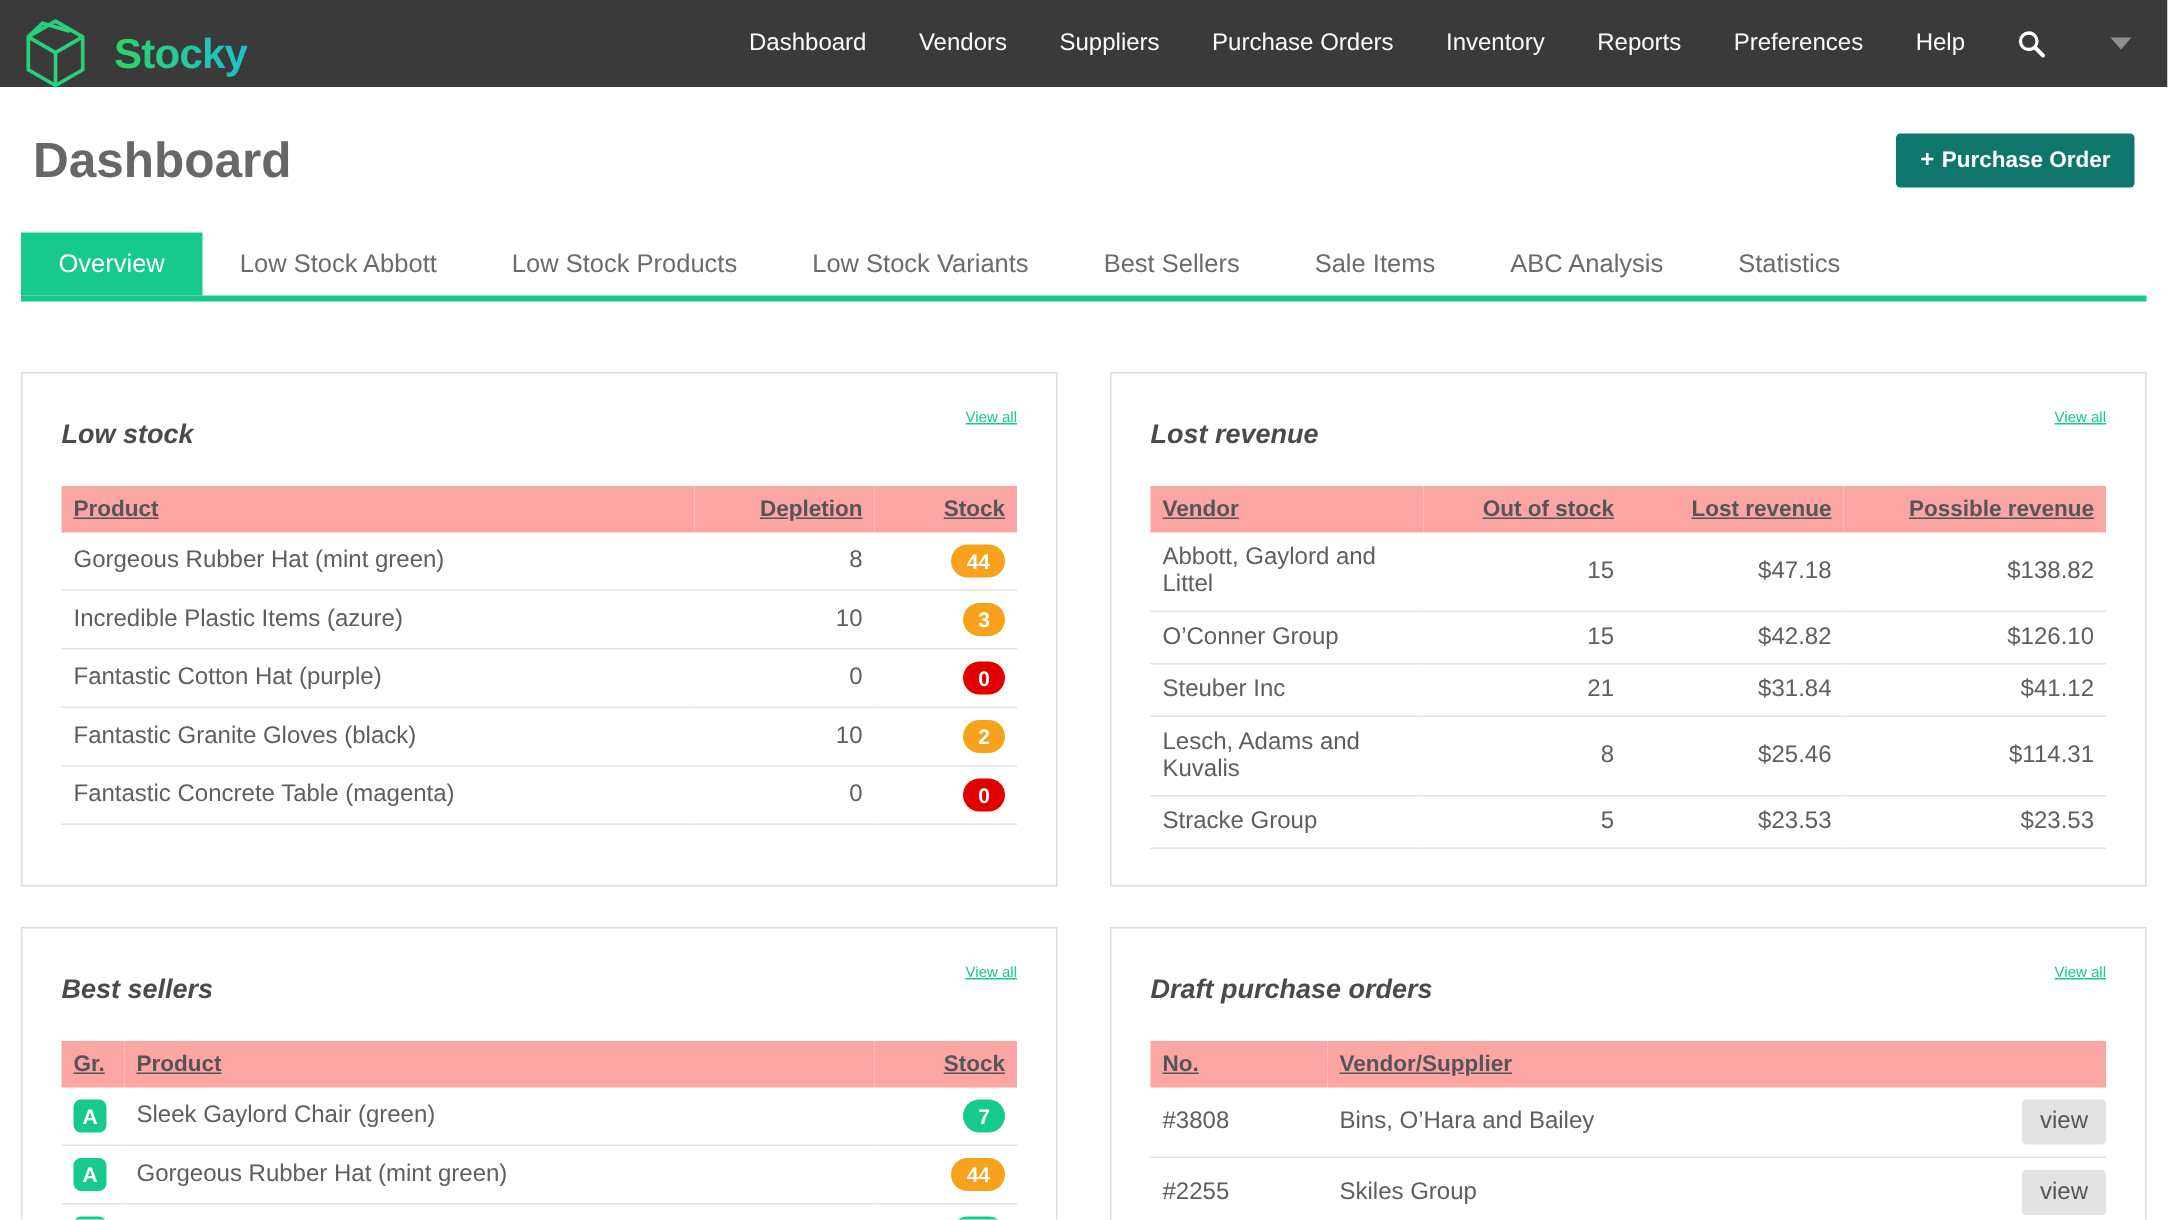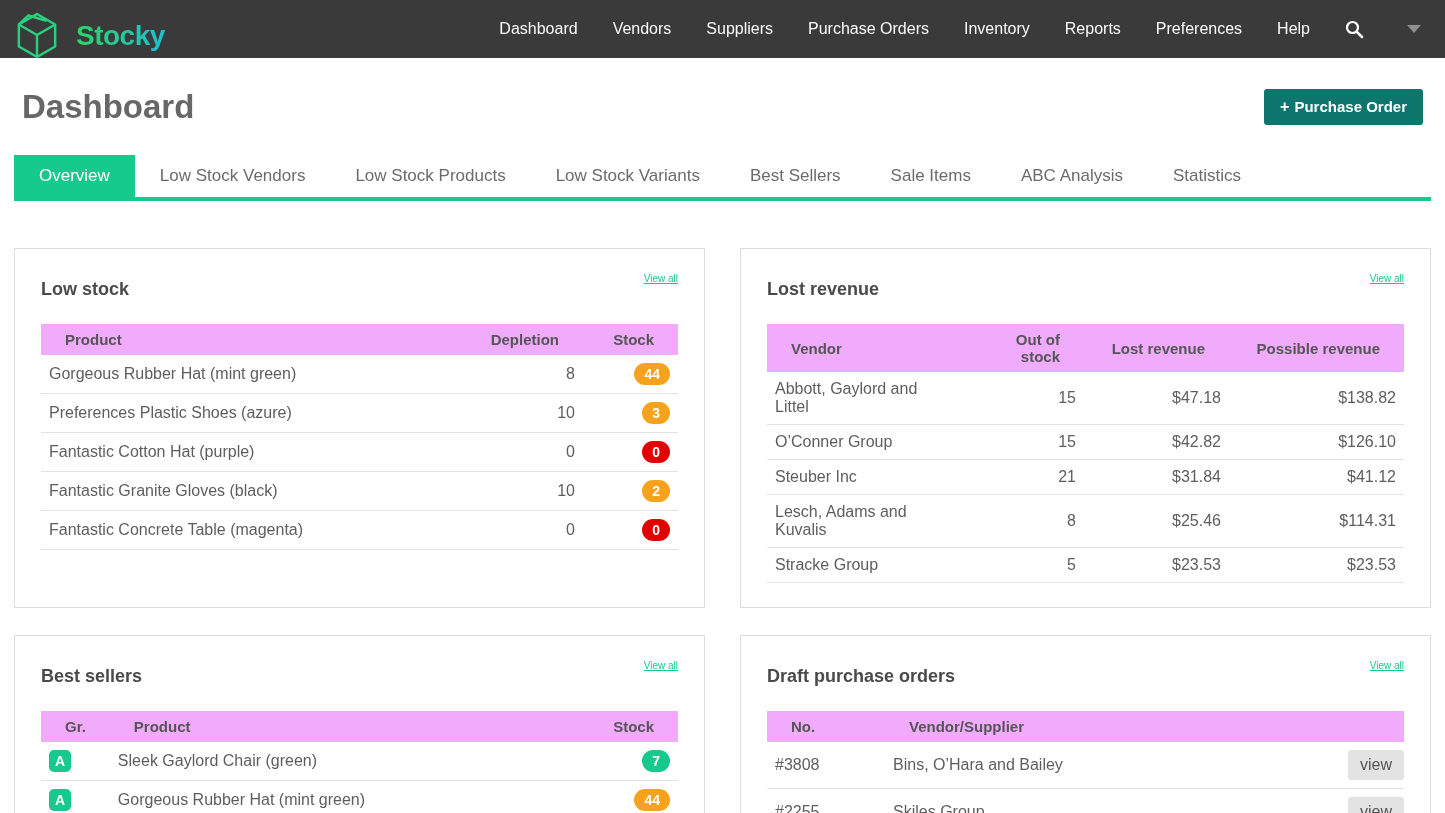--- a/index.html
+++ b/index.html
@@ -38,27 +38,27 @@
   .tabs { display: flex; margin-top: 29px; border-bottom: 4px solid #16c98d; }
   .tab { padding: 0 25px; line-height: 42px; height: 42px; font-size: 17px; color: #6b6b6b;
     cursor: pointer; white-space: nowrap; }
   .tab.active { background: #16c98d; color: #fff; }
 
   
   .cards { display: grid; grid-template-columns: 1fr 1fr; column-gap: 35px; row-gap: 27px;
     margin-top: 47px; }
   .card { border: 1px solid #dcdcdc; background: #fff; padding: 24px 26px 24px 26px; }
   .card-head { display: flex; align-items: flex-start; justify-content: space-between; }
-  .card-title { font-size: 18px; font-weight: 700; color: #4a4a4a; padding-top: 6px; }
+  .card-title { font-size: 18px; font-weight: 700; color: #4a4a4a; padding-top: 6px; font-style: italic; }
   .view-all { font-size: 10px; color: #16c98d; text-decoration: underline; cursor: pointer; }
 
   
   table { width: 100%; border-collapse: collapse; margin-top: 24px; }
-  th { background: #f0abfc; font-size: 15px; font-weight: 700; color: #555;
-    text-align: left; padding: 7px 24px; }
+  th { background: #fca5a5; font-size: 15px; font-weight: 700; color: #555;
+    text-align: left; padding: 7px 8px; text-decoration: underline; }
   td { font-size: 16px; color: #5e5e5e; padding: 8px 8px; border-bottom: 1px solid #e2e2e2; }
   .num { text-align: right; }
   .col-depletion { width: 120px; }
   .col-stock { width: 95px; }
   .col-oos { width: 135px; }
   .col-lostrev { width: 145px; }
   .col-possrev { width: 175px; }
   .col-grade { width: 42px; }
   .col-no { width: 118px; }
   .col-view { width: 66px; }
@@ -113,21 +113,21 @@
 
   <div class="page-head">
     <h1 class="page-title">Dashboard</h1>
     <button class="btn-primary">
       <span class="plus">+</span><span>Purchase Order</span>
     </button>
   </div>
 
   <div class="tabs">
     <div class="tab active">Overview</div>
-    <div class="tab">Low Stock Vendors</div>
+    <div class="tab">Low Stock Abbott</div>
     <div class="tab">Low Stock Products</div>
     <div class="tab">Low Stock Variants</div>
     <div class="tab">Best Sellers</div>
     <div class="tab">Sale Items</div>
     <div class="tab">ABC Analysis</div>
     <div class="tab">Statistics</div>
   </div>
 
   <div class="cards">
 
@@ -144,21 +144,21 @@
             <th class="num col-stock">Stock</th>
           </tr>
         </thead>
         <tbody>
           <tr>
             <td>Gorgeous Rubber Hat (mint green)</td>
             <td class="num">8</td>
             <td class="num"><span class="pill" data-color="orange">44</span></td>
           </tr>
           <tr>
-            <td>Preferences Plastic Shoes (azure)</td>
+            <td>Incredible Plastic Items (azure)</td>
             <td class="num">10</td>
             <td class="num"><span class="pill" data-color="orange">3</span></td>
           </tr>
           <tr>
             <td>Fantastic Cotton Hat (purple)</td>
             <td class="num">0</td>
             <td class="num"><span class="pill" data-color="red">0</span></td>
           </tr>
           <tr>
             <td>Fantastic Granite Gloves (black)</td>

